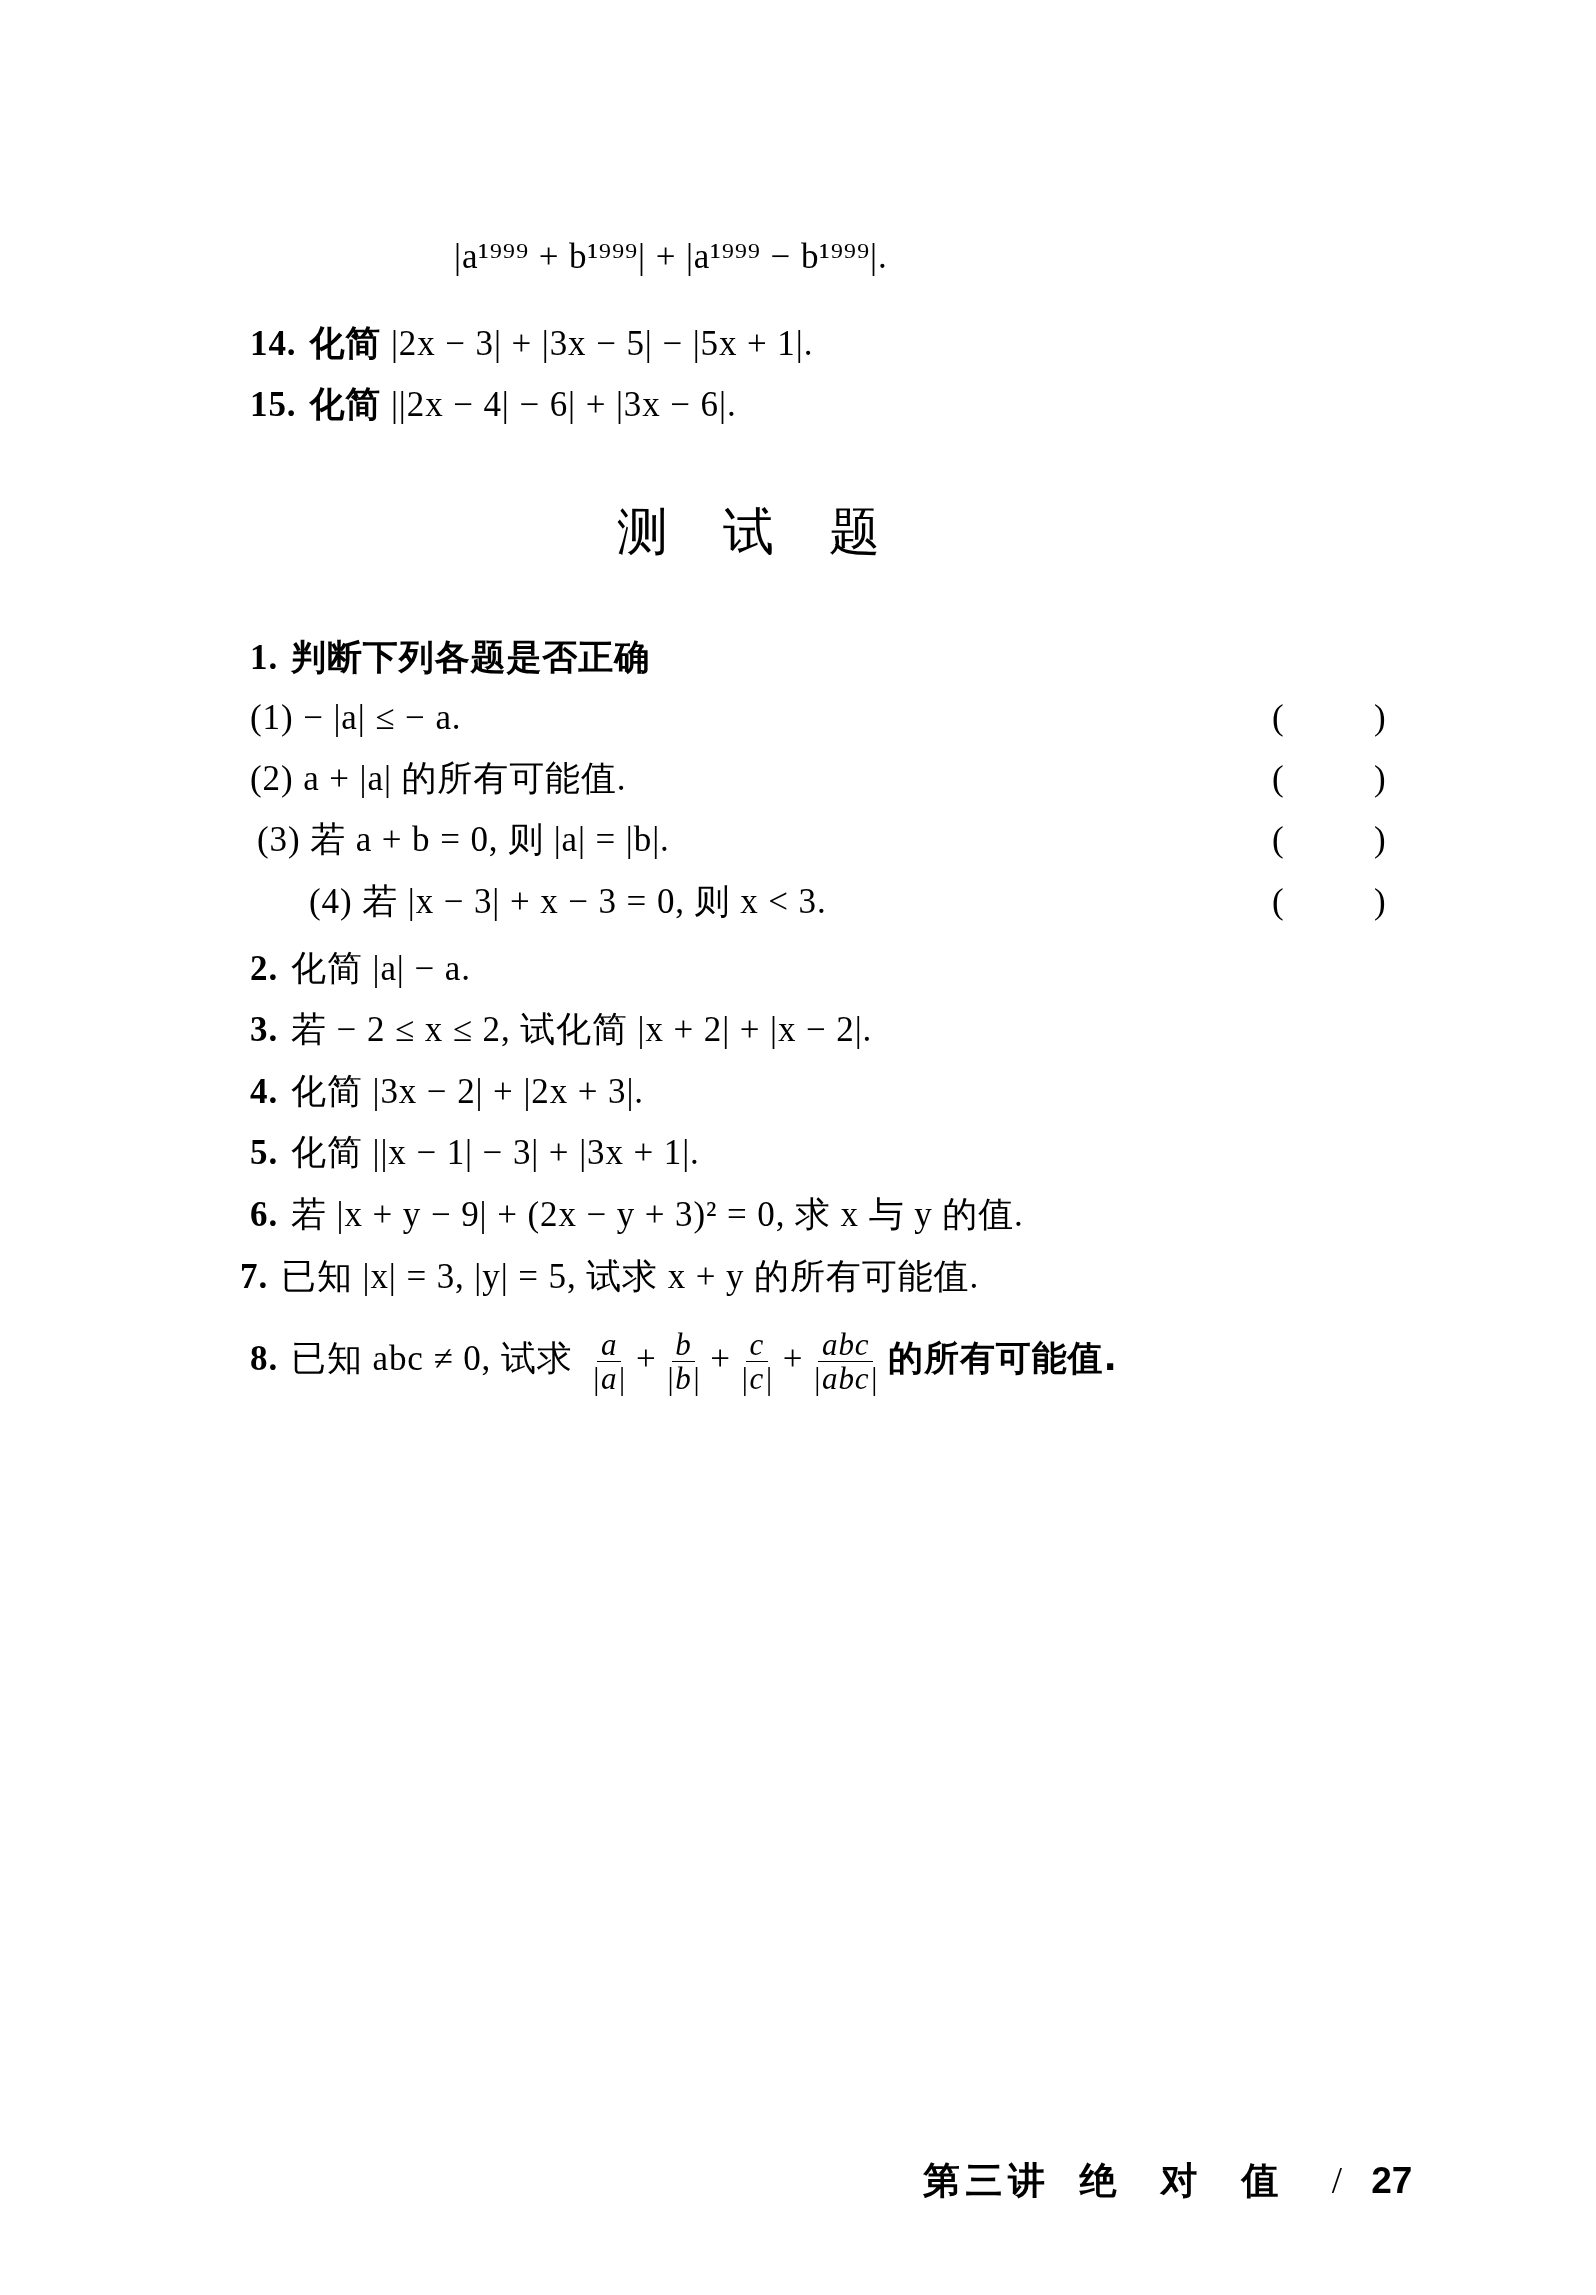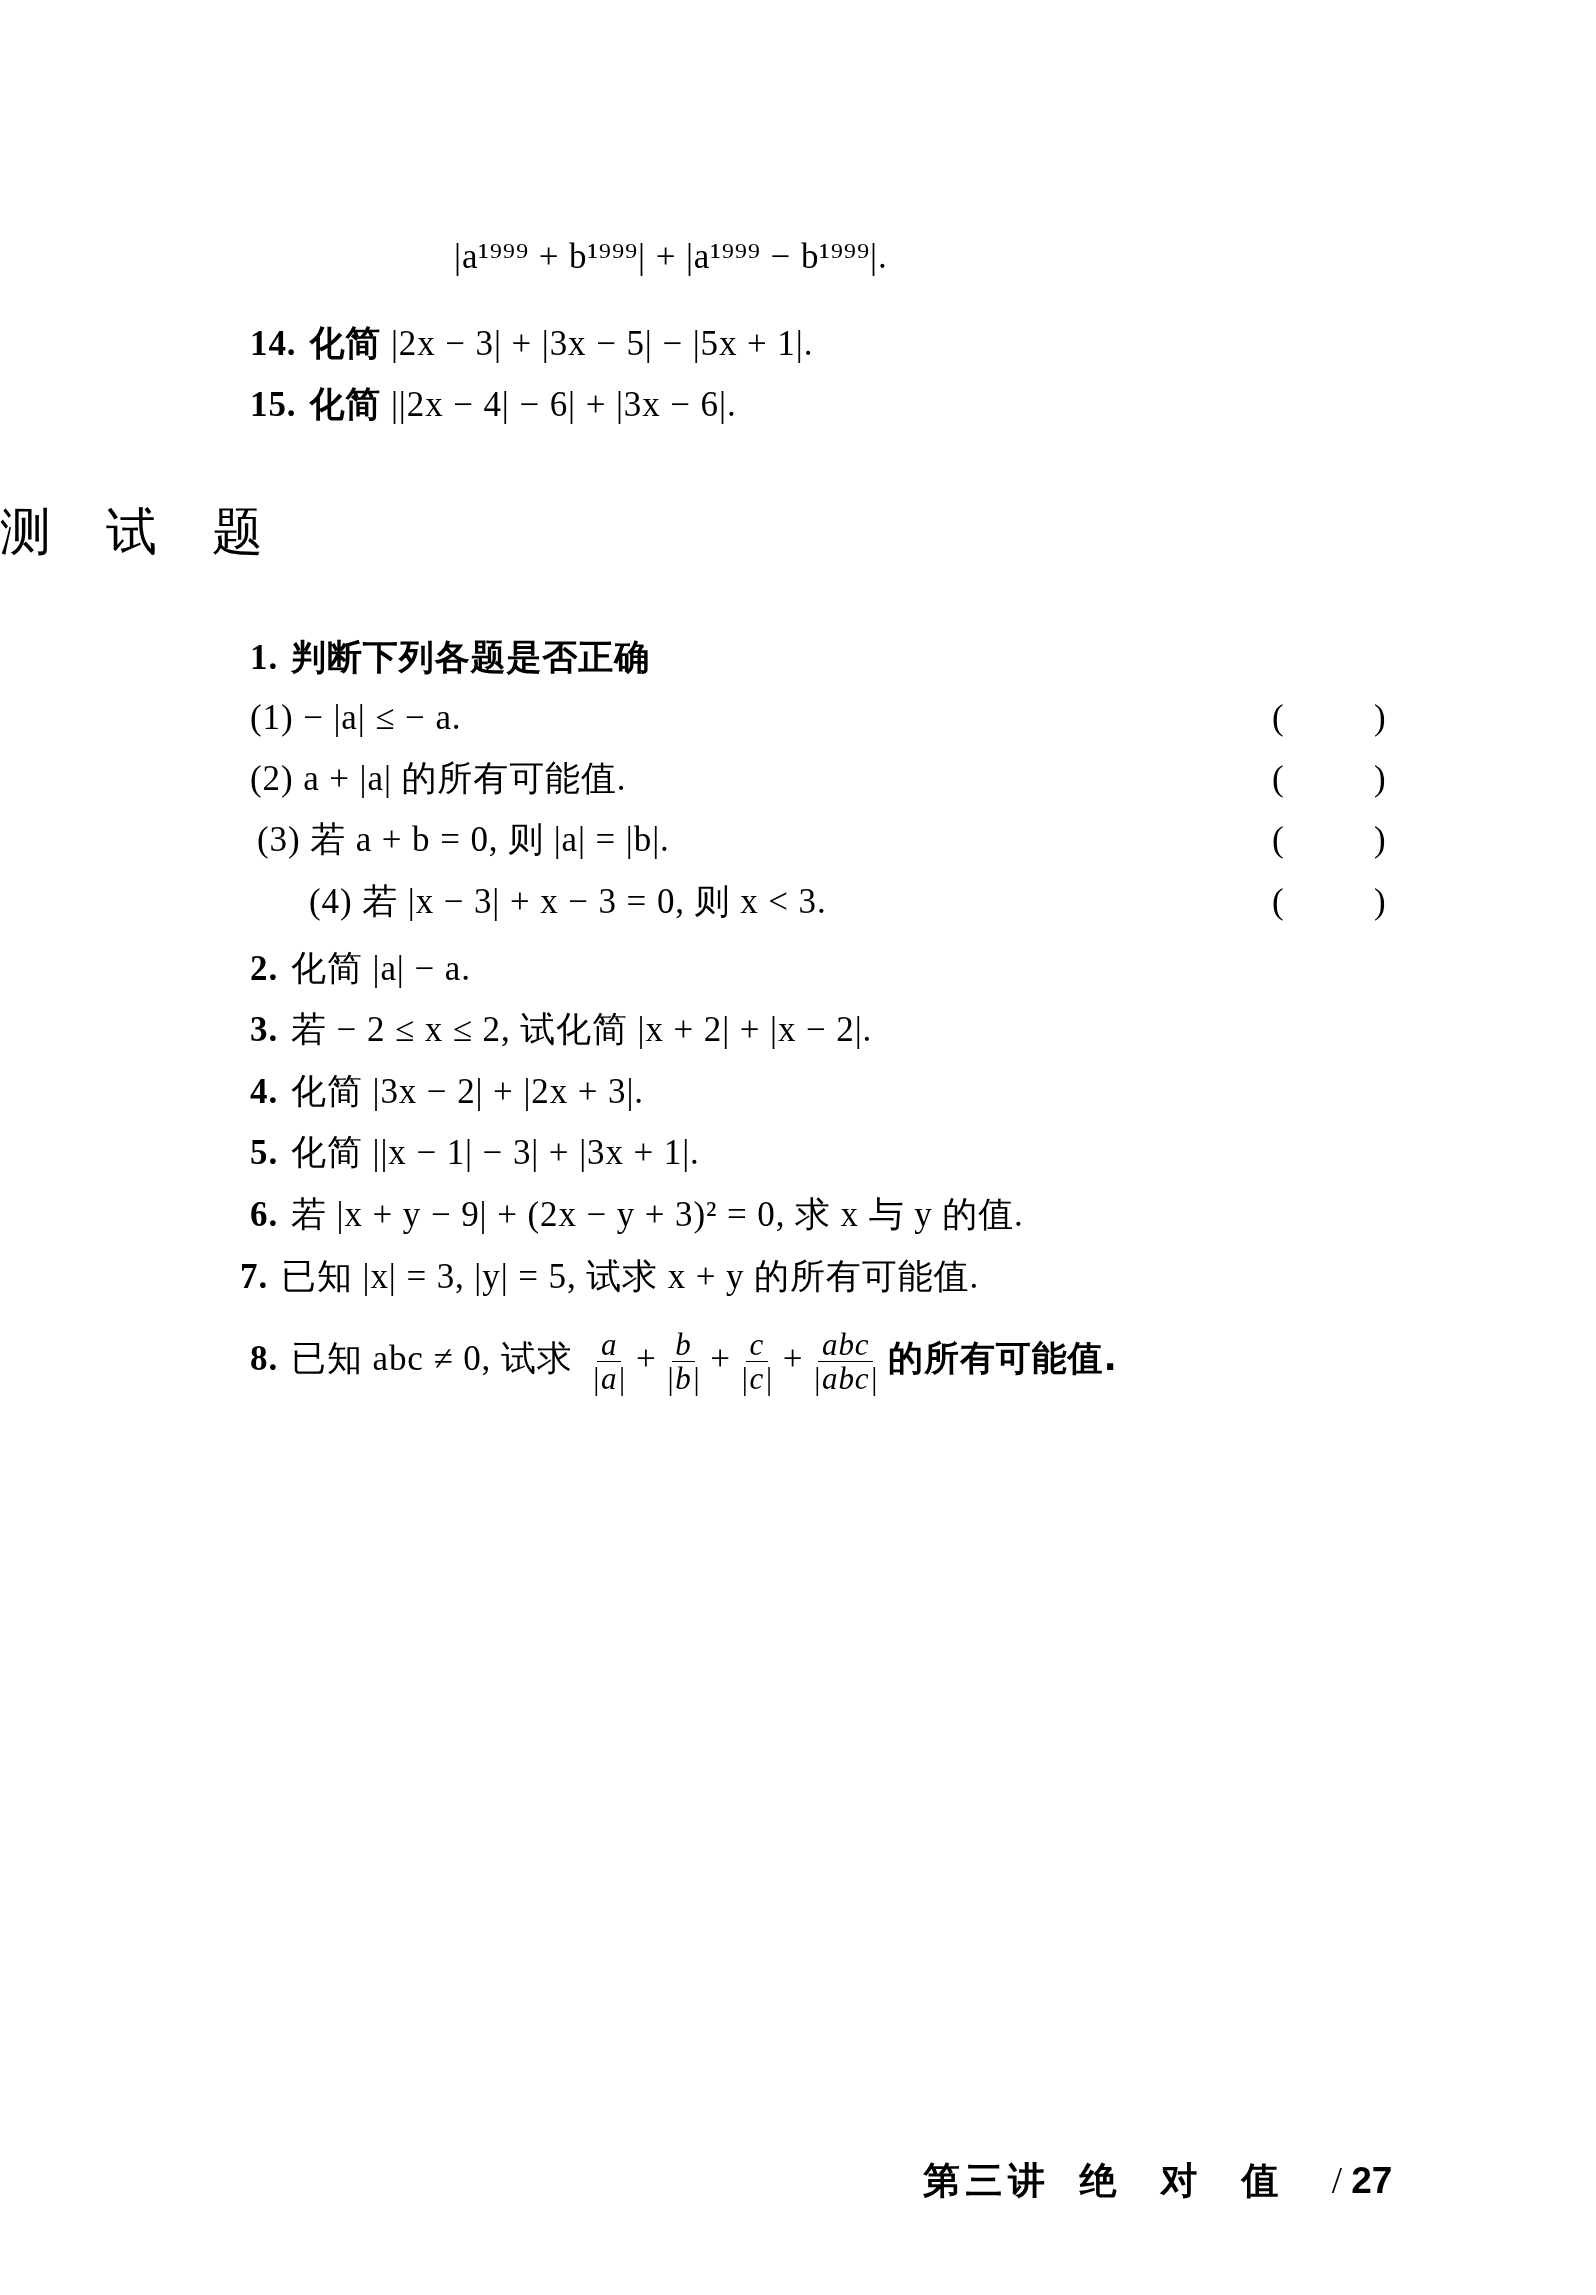--- a/index.html
+++ b/index.html
@@ -35,21 +35,21 @@
     }
     .math {
       font-family: "Liberation Serif", serif;
       font-style: normal;
     }
     .section-title {
       position: absolute;
       left: 0;
       width: 1552px;
       top: 500px;
-      text-align: left;
+      text-align: center;
       font-size: 51px;
       line-height: 64px;
       letter-spacing: 55px;
       font-family: "DejaVu Sans", sans-serif;
     }
     .paren {
       position: absolute;
       font-size: 35px;
       line-height: 46px;
       font-family: "Liberation Serif", serif;
@@ -80,21 +80,21 @@
       top: 2153px;
       font-size: 37px;
       line-height: 55px;
       white-space: nowrap;
       font-weight: bold;
       font-family: "DejaVu Sans", sans-serif;
     }
     .footer .chapter { letter-spacing: 5.5px; margin-right: 29px; }
     .footer .topic { letter-spacing: 44px; }
     .footer .sep { font-family: "Liberation Serif", serif; font-weight: normal; margin: 0 9.2px; }
-    .footer .page { font-family: "Liberation Sans", sans-serif; font-weight: bold; }
+    .footer .page { font-family: "Liberation Sans", sans-serif; font-weight: bold; margin-left: 20px; }
   </style>
 </head>
 <body>
 
 <div class="line math" style="left:454px; top:234px;">|a¹⁹⁹⁹ + b¹⁹⁹⁹| + |a¹⁹⁹⁹ − b¹⁹⁹⁹|.</div>
 
 <div class="line" style="left:250px; top:320px;">
   <span class="num">14.</span><span class="cjk">化简</span>
   <span class="math">|2x − 3| + |3x − 5| − |5x + 1|.</span>
 </div>

